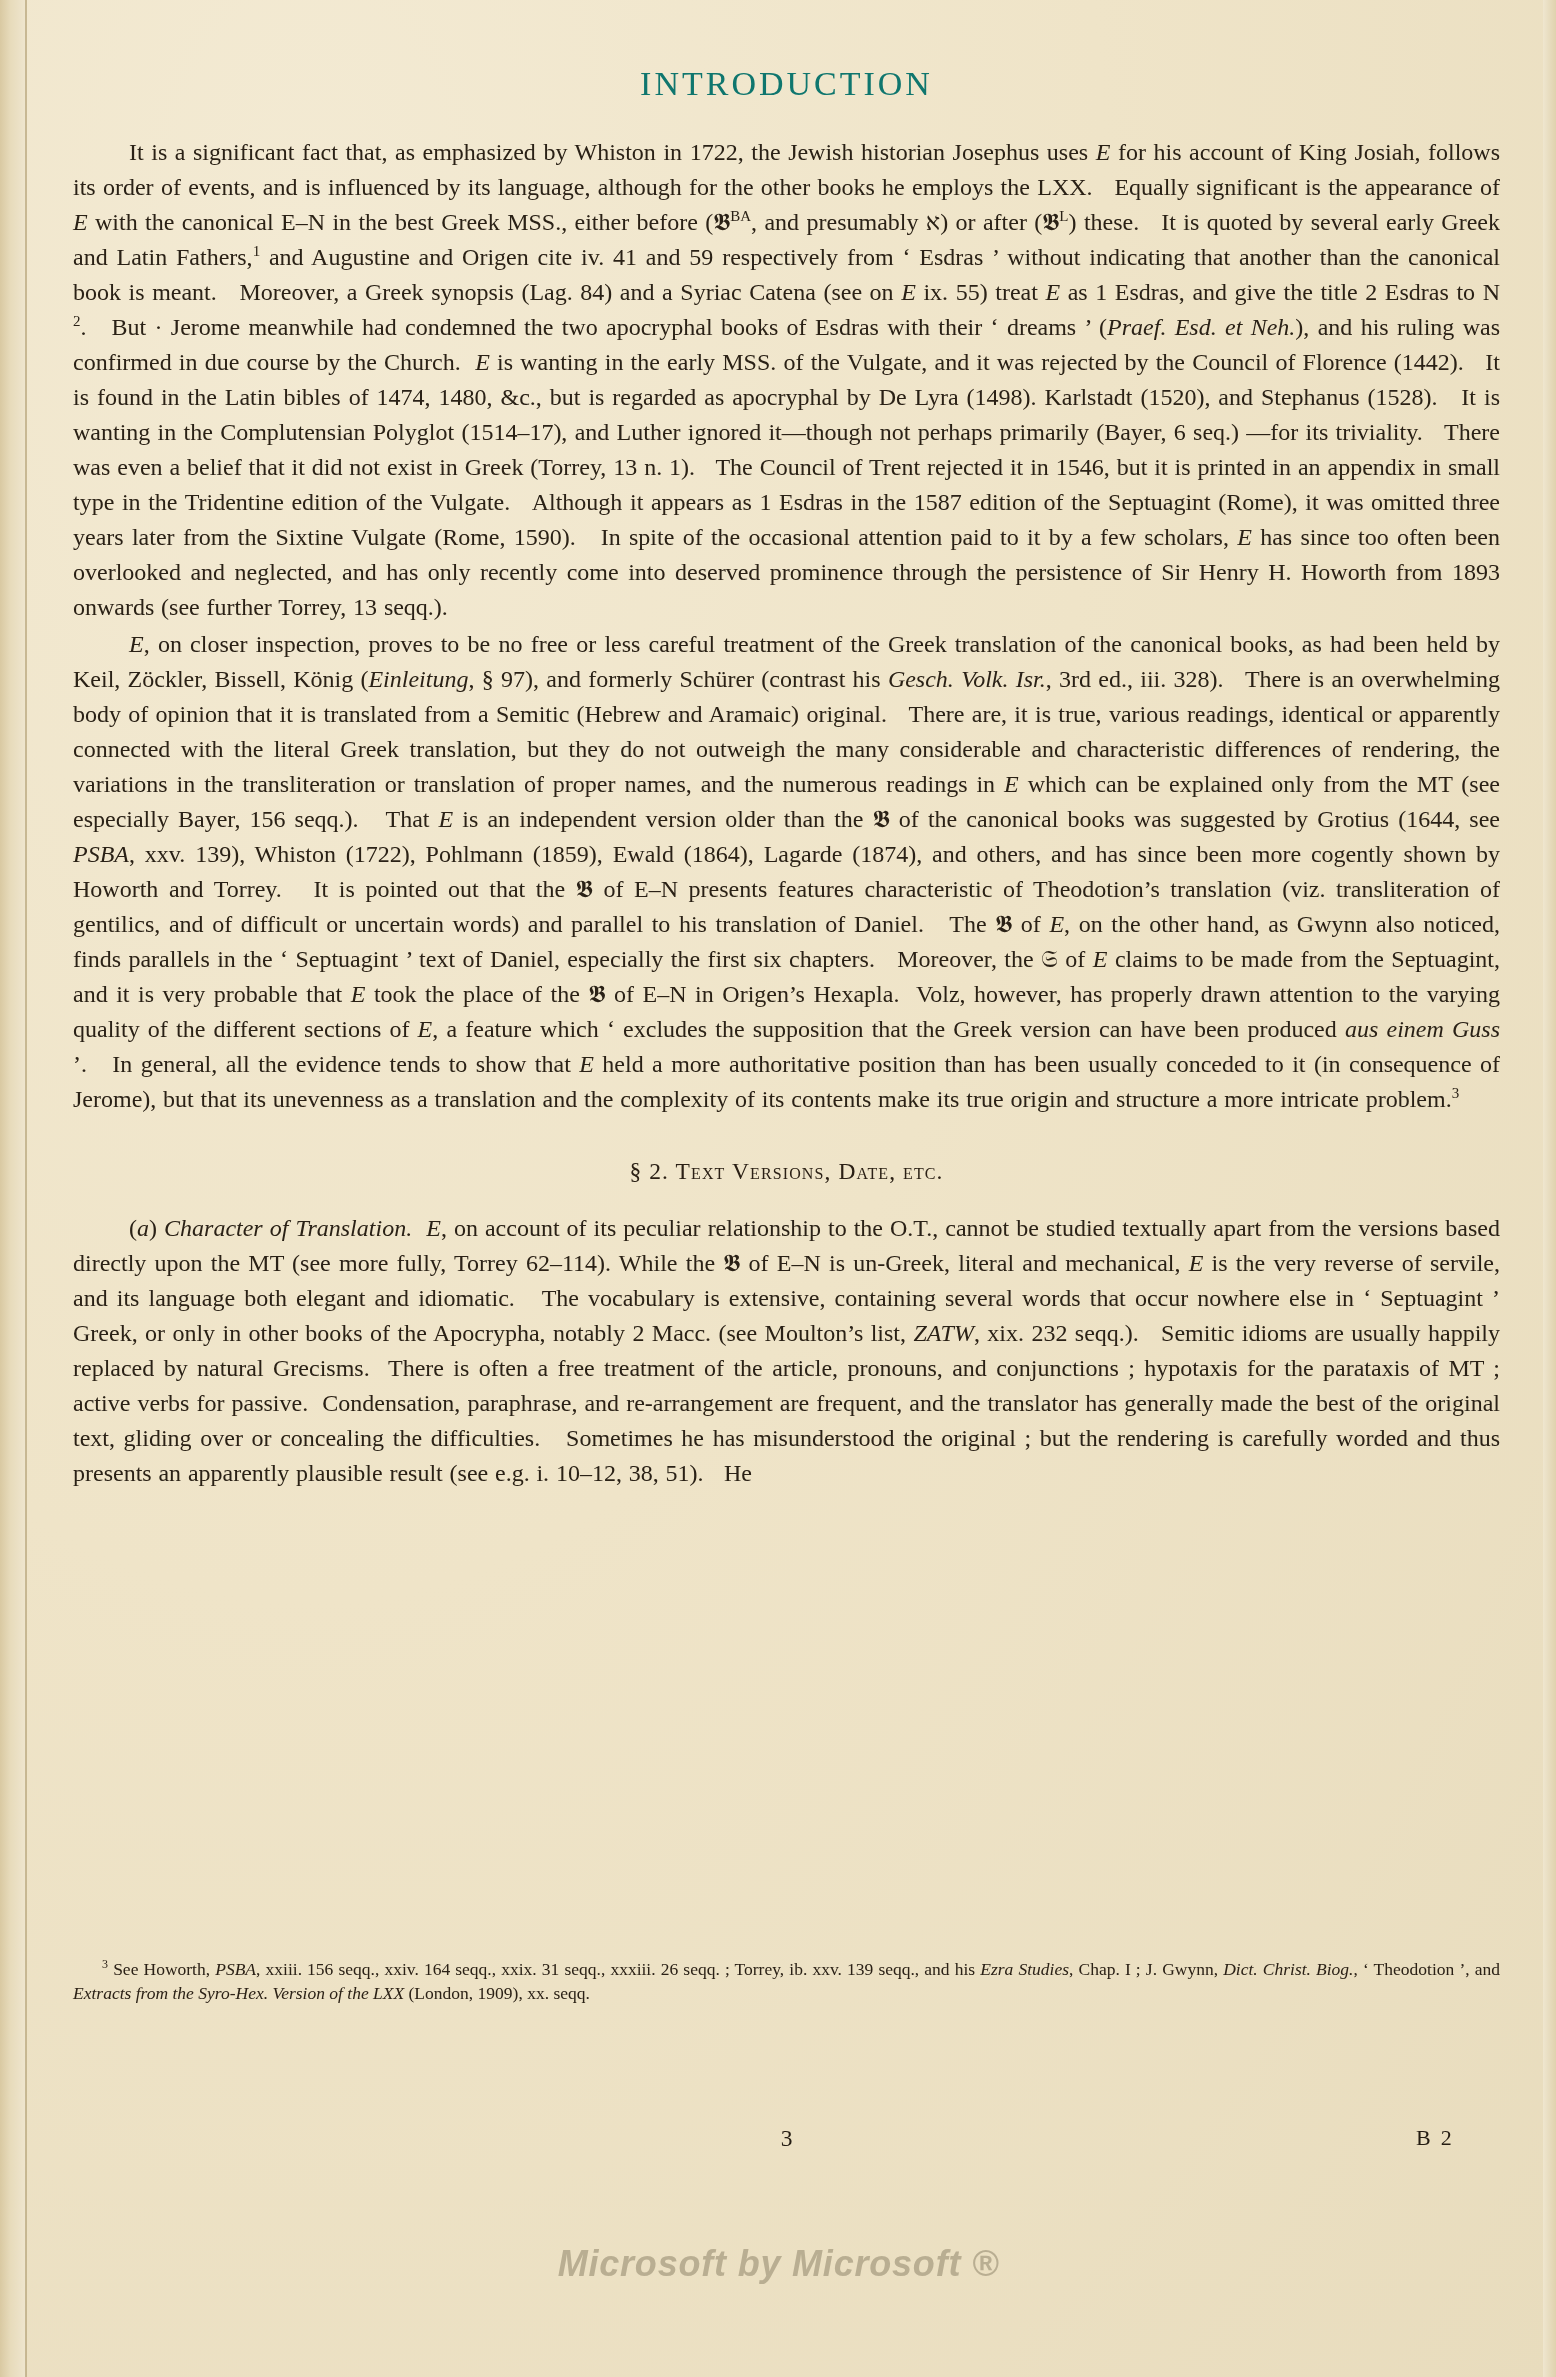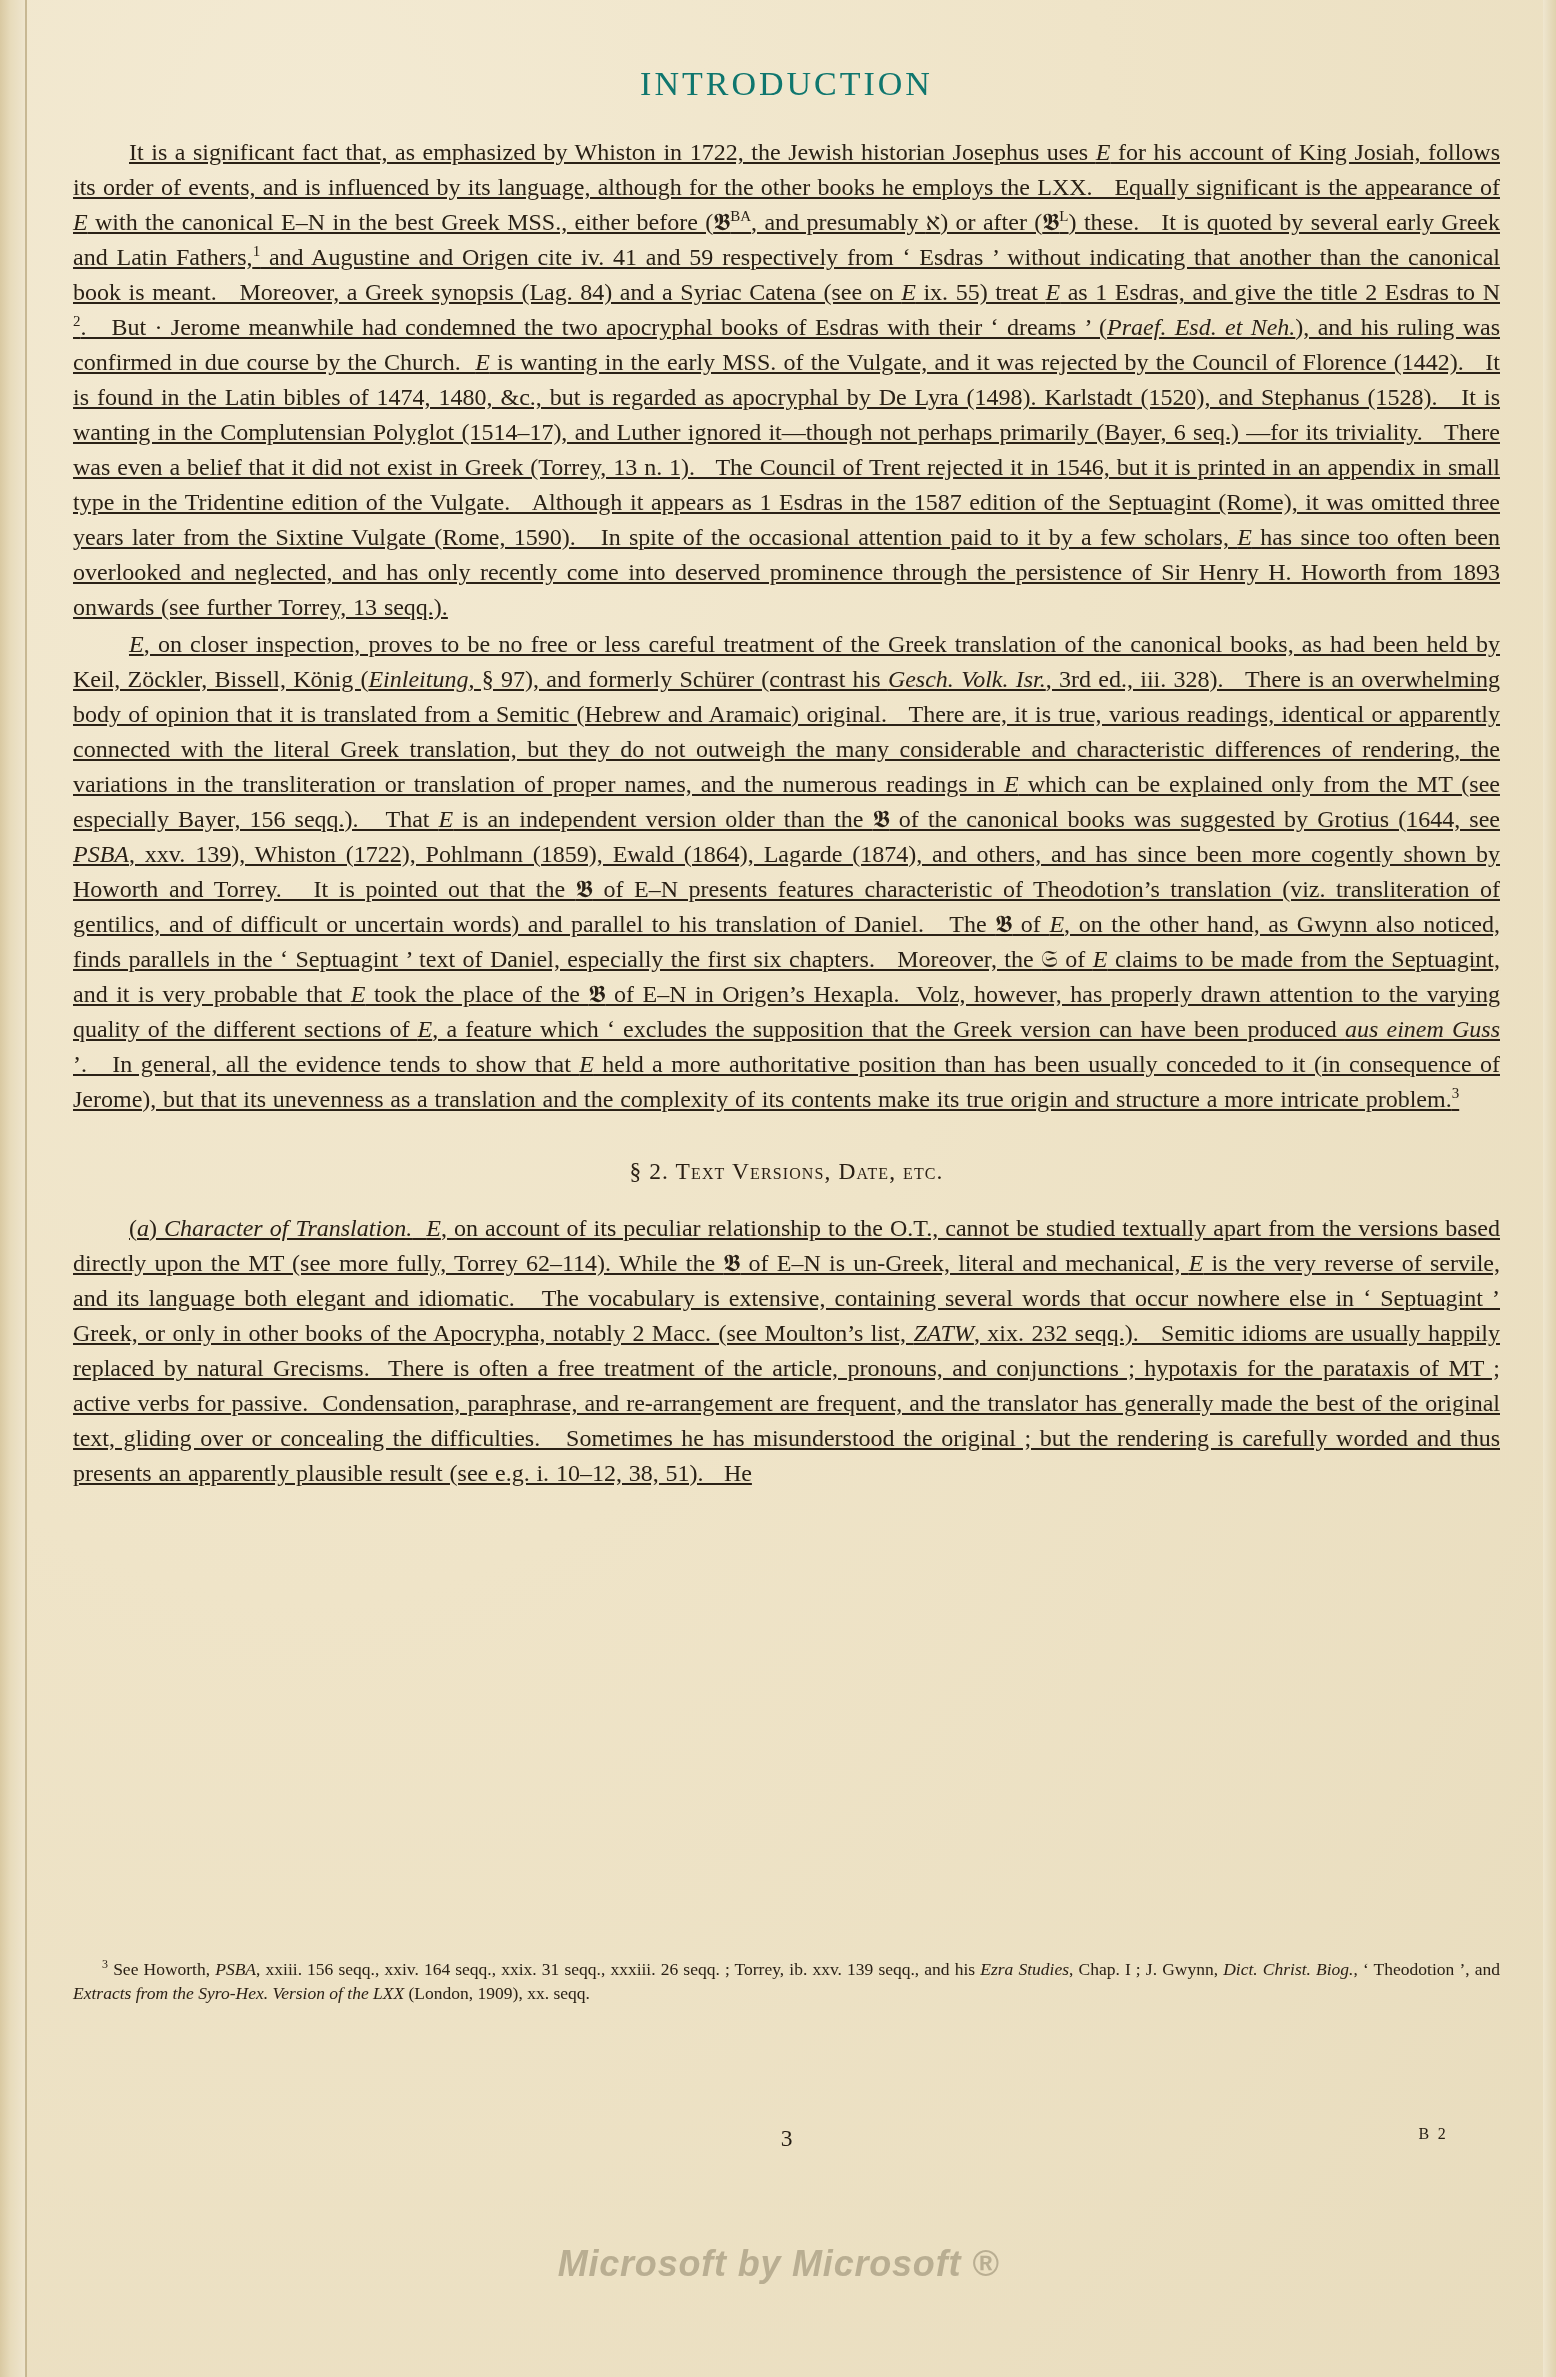--- a/index.html
+++ b/index.html
@@ -61,21 +61,20 @@
   }
 
   p.body {
     font-size: 24px;
     line-height: 35px;
     text-align: justify;
     margin: 0 0 1.5px 0;
     text-indent: 56px;
     color: #2a2116;
     word-spacing: 0.8px;
-    text-decoration: underline;
   }
 
   .it { font-style: italic; }
   sup {
     font-size: 15px;
     vertical-align: super;
     line-height: 0;
   }
   .gk { font-family: "DejaVu Serif", serif; }
 
@@ -115,23 +114,23 @@
     height: 30px;
   }
   .pagenum {
     position: absolute;
     left: 0; right: 0;
     text-align: center;
     font-size: 23.5px;
   }
   .signature {
     position: absolute;
-    right: 52px;
+    right: 46px;
     top: 0;
-    font-size: 16px;
+    font-size: 22px;
     letter-spacing: 2.3px;
   }
 
   .watermark {
     position: absolute;
     left: 0; right: 0;
     top: 2243px;
     text-align: center;
     font-family: "Liberation Sans", sans-serif;
     font-weight: bold;

